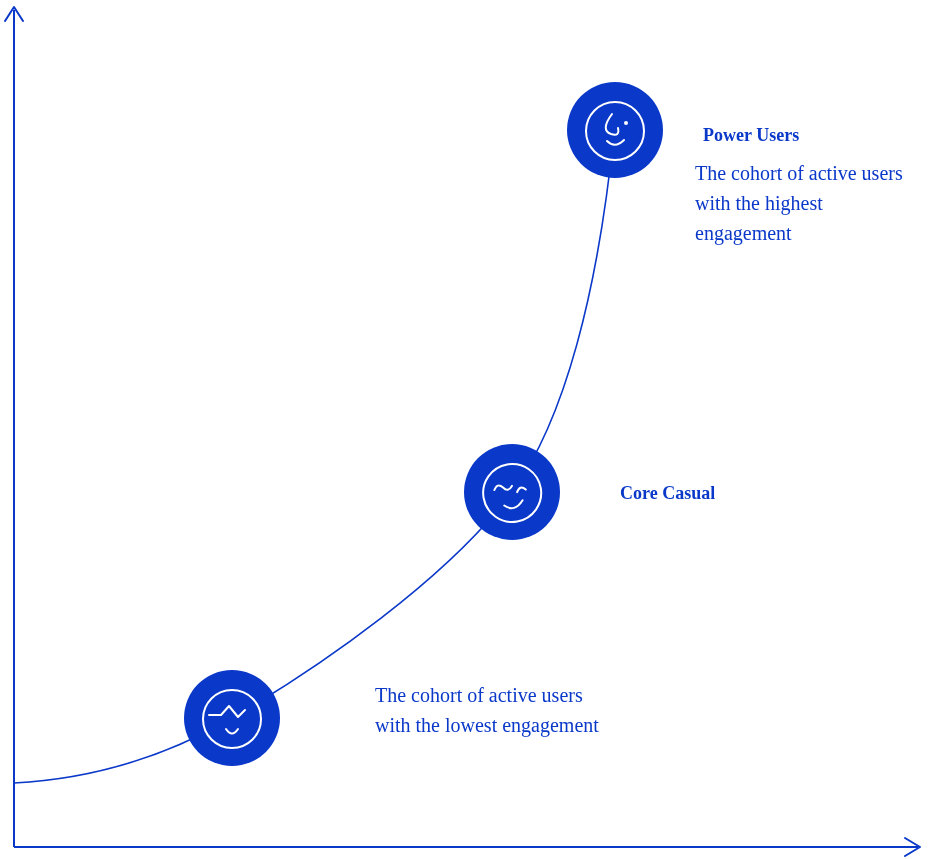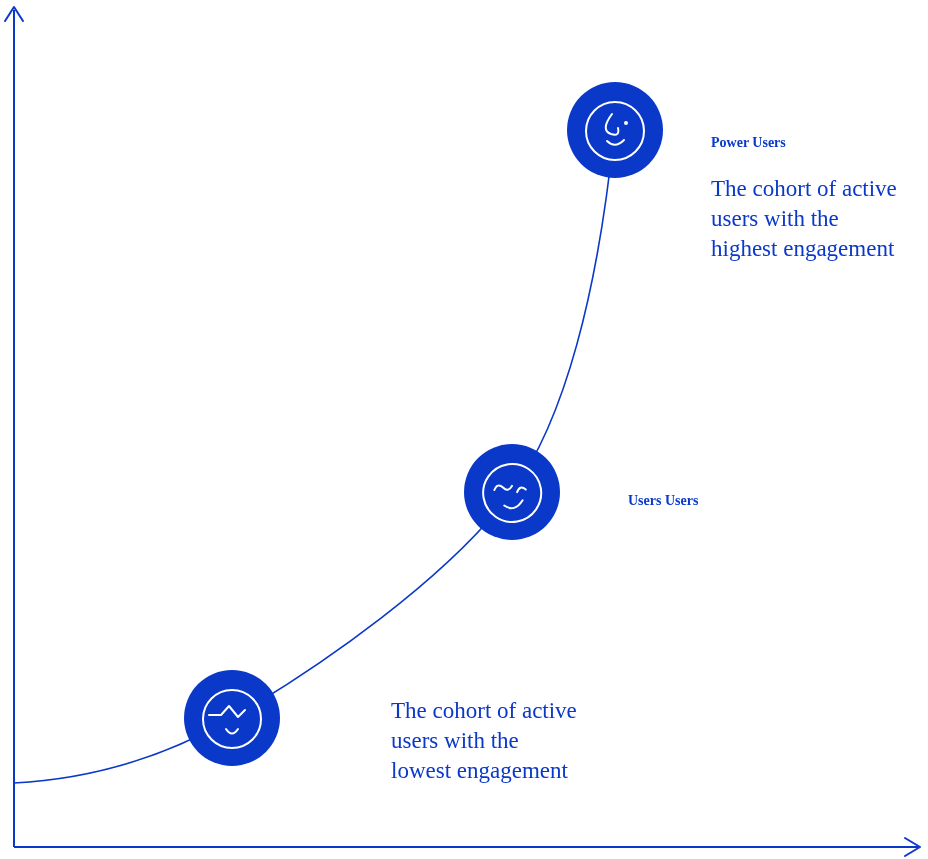--- a/index.html
+++ b/index.html
@@ -28,28 +28,28 @@
     width: 96px;
     height: 96px;
   }
   .node-text {
     position: absolute;
     width: 225px;
     color: #0a38c9;
   }
   .node-title {
     font-weight: 700;
-    font-size: 14px;
+    font-size: 18px;
     line-height: 30px;
-    margin: 16px;
+    margin: 8px;
   }
   .node-desc {
-    font-size: 23px;
+    font-size: 20px;
     line-height: 30px;
-    margin: 16px;
+    margin: 0;
   }
 </style>
 </head>
 <body>
 
 <div class="stage">
 
   <svg class="base-svg" width="928" height="859" viewBox="0 0 928 859" fill="none" xmlns="http://www.w3.org/2000/svg">
 
     <line x1="14" y1="10" x2="14" y2="847" stroke="#0a38c9" stroke-width="2"></line>
@@ -80,21 +80,21 @@
     <svg class="node-icon" style="left:464px; top:444px;" width="96" height="96" viewBox="0 0 96 96" xmlns="http://www.w3.org/2000/svg">
       <circle cx="48" cy="48" r="48" fill="#0a38c9"></circle>
       <g transform="rotate(-10 48 48)">
         <circle cx="48" cy="49" r="29" fill="none" stroke="#ffffff" stroke-width="2"></circle>
         <path d="M31 43 q4 -7 9 -1 q4 6 9 0" fill="none" stroke="#ffffff" stroke-width="2" stroke-linecap="round"></path>
         <path d="M53 49 q4 -7 9 -1" fill="none" stroke="#ffffff" stroke-width="2" stroke-linecap="round"></path>
         <path d="M38 60 q9 9 19 -2" fill="none" stroke="#ffffff" stroke-width="2" stroke-linecap="round"></path>
       </g>
     </svg>
     <div class="node-text" style="left:612px; top:470px;">
-      <p class="node-title">Users Users</p>
+      <p class="node-title">Core Casual</p>
     </div>
   </div>
 
   <div class="node">
     <svg class="node-icon" style="left:567px; top:82px;" width="96" height="96" viewBox="0 0 96 96" xmlns="http://www.w3.org/2000/svg">
       <circle cx="48" cy="48" r="48" fill="#0a38c9"></circle>
       <circle cx="48" cy="49" r="29" fill="none" stroke="#ffffff" stroke-width="2"></circle>
       <path d="M45 32 q-12 16 -1 20 q9 3 7 -6" fill="none" stroke="#ffffff" stroke-width="2" stroke-linecap="round"></path>
       <circle cx="59" cy="41" r="2" fill="#ffffff"></circle>
       <path d="M40 59 q8 8 17 -1" fill="none" stroke="#ffffff" stroke-width="2" stroke-linecap="round"></path>

